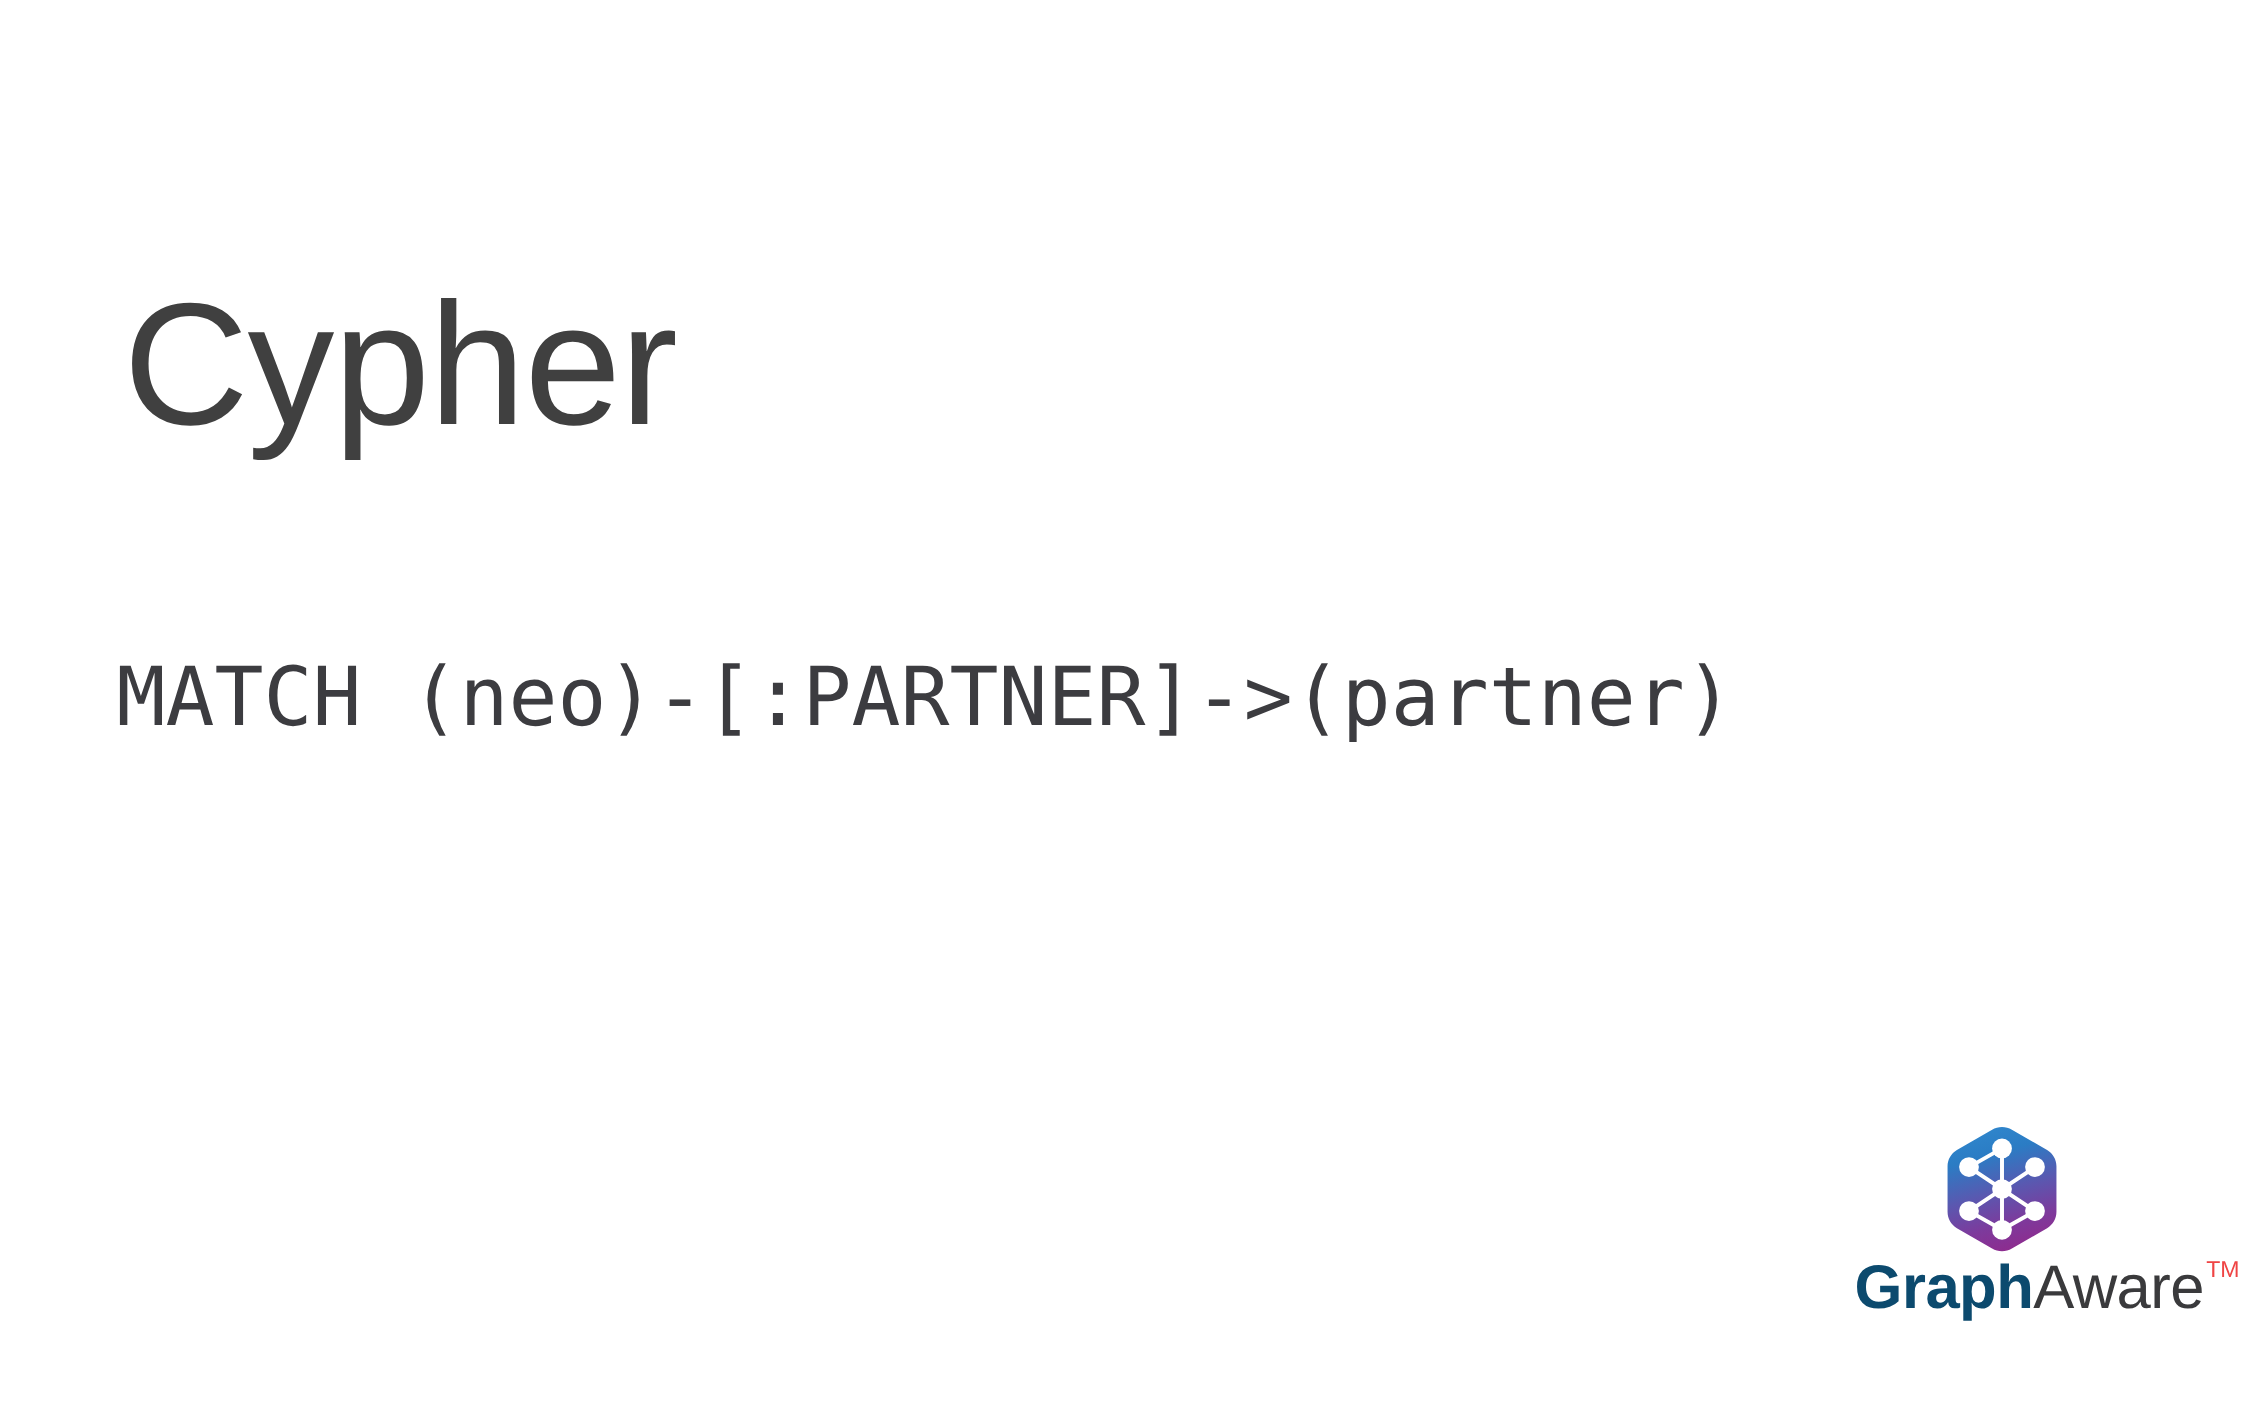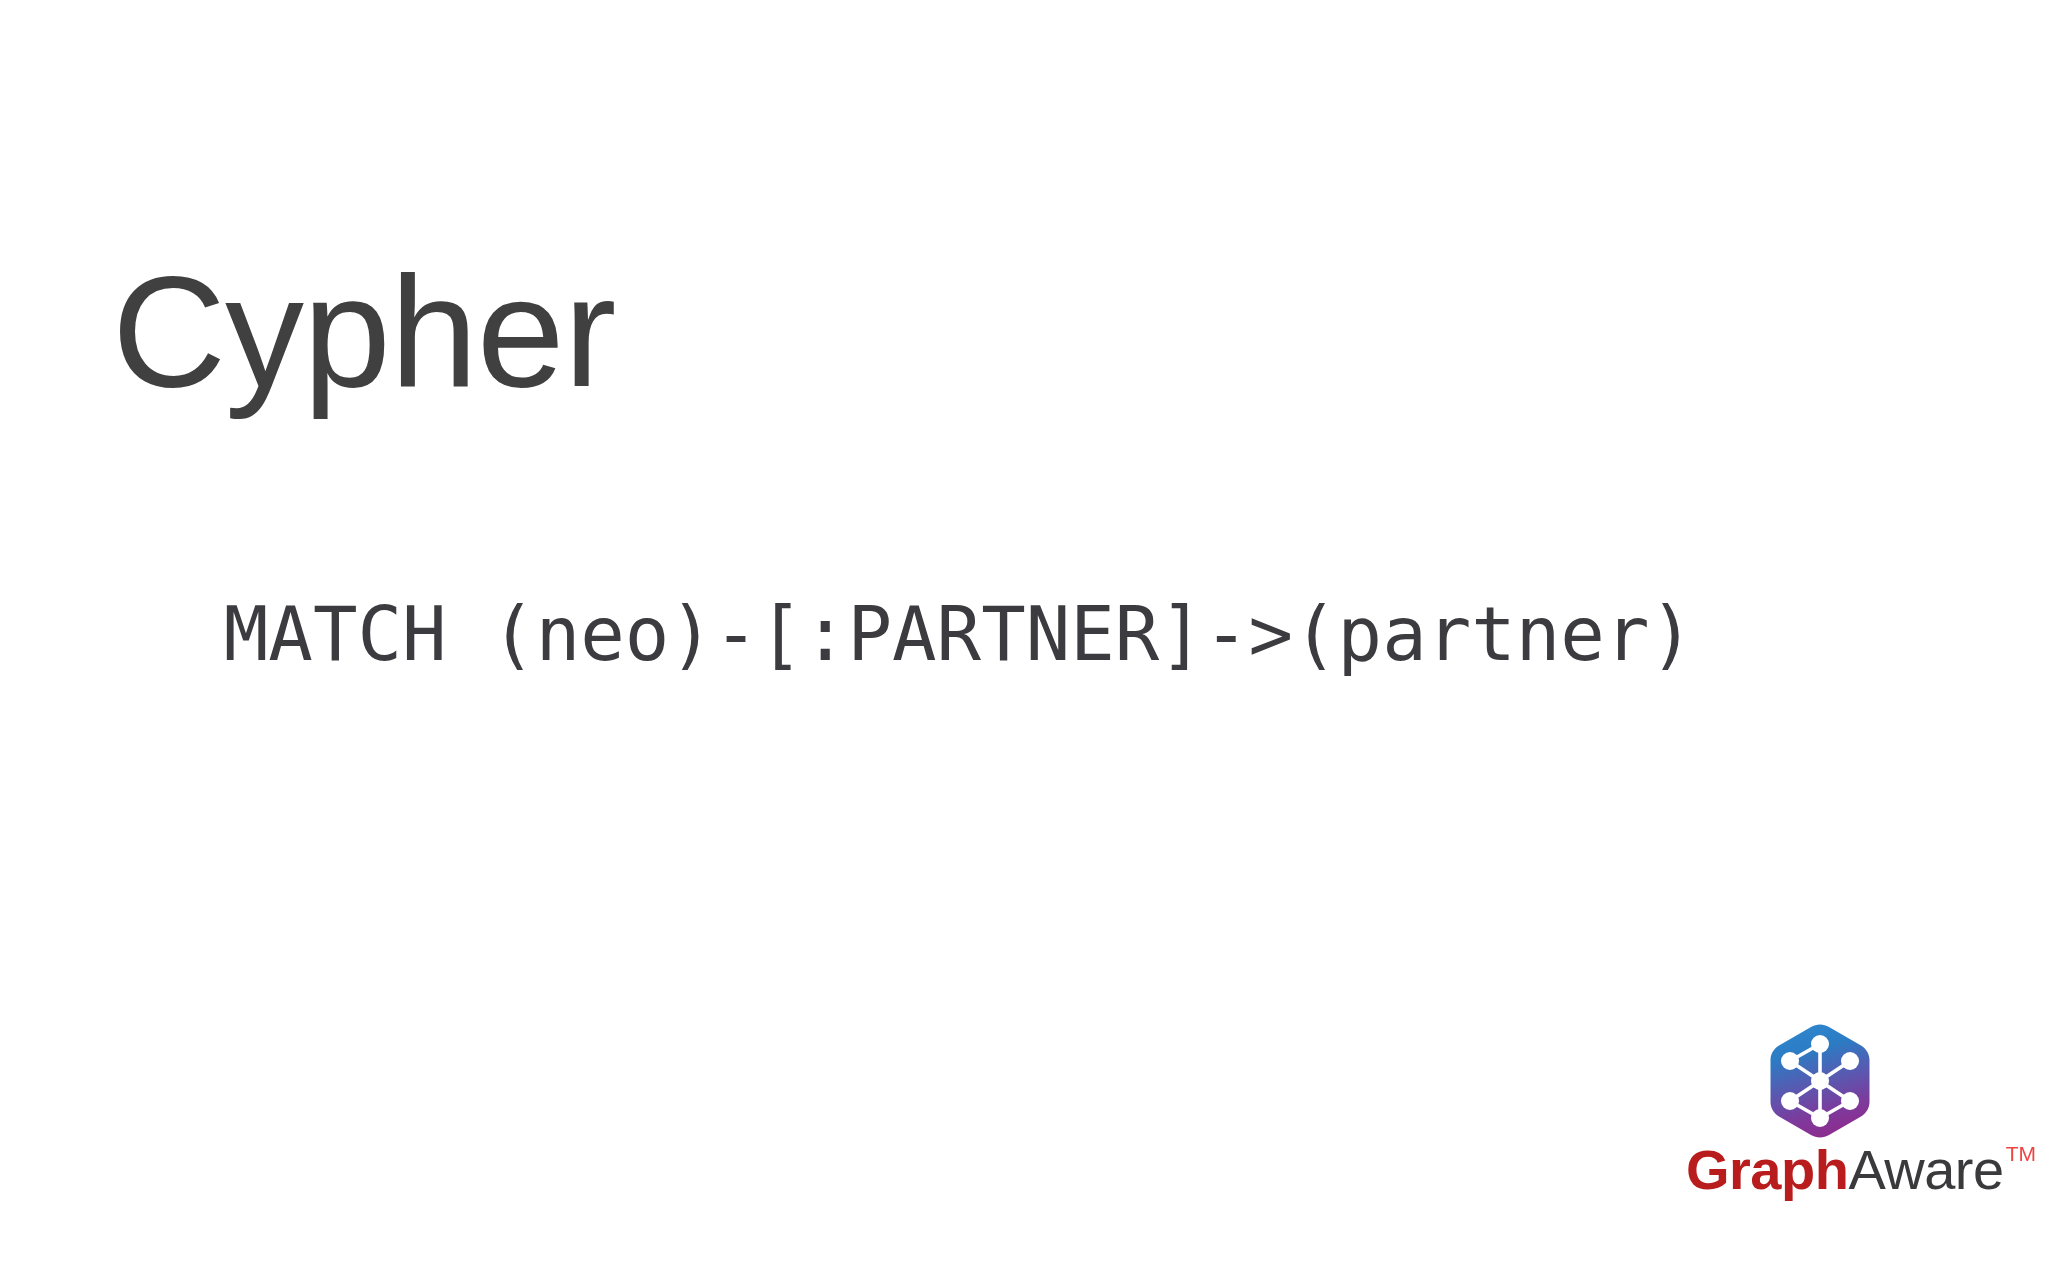--- a/index.html
+++ b/index.html
@@ -35,22 +35,21 @@
     color: #404040;
     white-space: nowrap;
   }
 
   
   .code-block {
     position: absolute;
     left: 0;
     top: 588px;
     width: 1682px;
-    text-align: right;
-    padding-left: 12px;
+    text-align: center;
   }
   .code-line {
     display: inline-block;
     font-family: "DejaVu Sans Mono", "Liberation Mono", monospace;
     font-size: 74px;
     font-weight: 400;
     line-height: 1.25;
     letter-spacing: 0px;
     color: #3C3C40;
     white-space: pre;
@@ -80,21 +79,21 @@
     position: absolute;
     left: 14px;
     top: 120px;
     white-space: nowrap;
     font-family: "Liberation Sans", sans-serif;
     line-height: 1;
   }
   .wm-graph {
     font-size: 56px;
     font-weight: 600;
-    color: #b91c1c;
+    color: #0c4a6e;
     letter-spacing: -0.5px;
   }
   .wm-aware {
     font-size: 56px;
     font-weight: 300;
     color: #3A3A3C;
     letter-spacing: -0.5px;
     margin-top: 23px;
   }
   .wm-tm {

